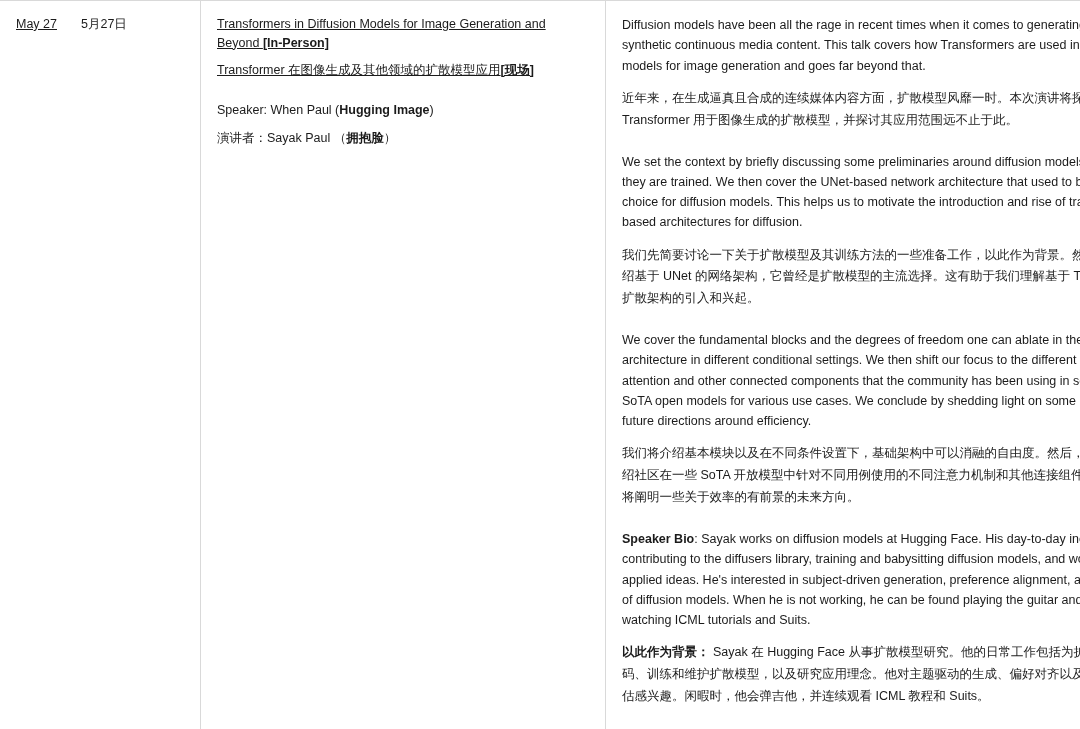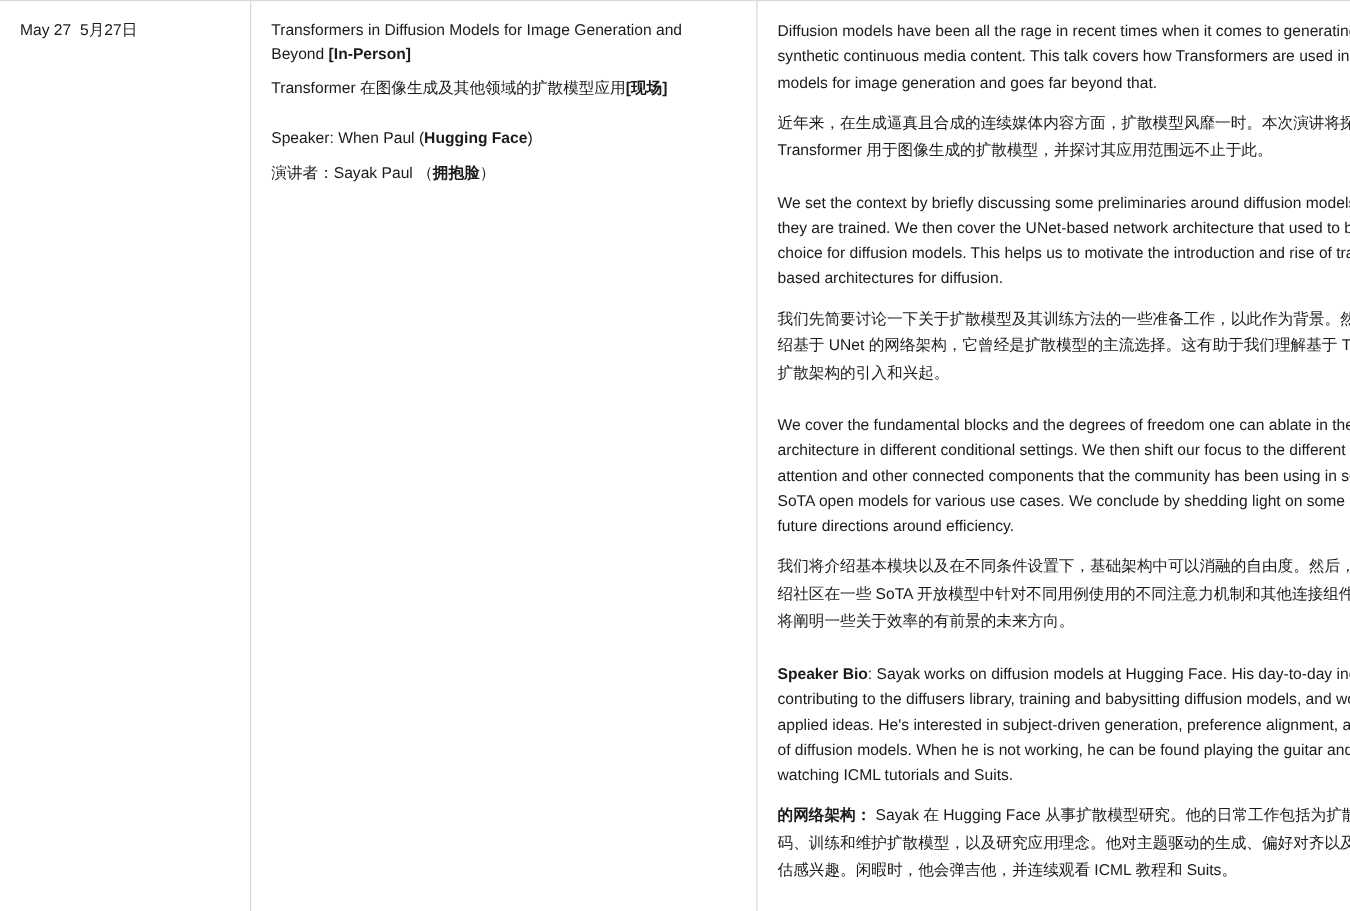--- a/index.html
+++ b/index.html
@@ -28,24 +28,25 @@
     line-height: 1.55;
   }
   .col-date { width: 168px; border-right: 1px solid #d9d9d9; }
   .col-talk { width: 372px; border-right: 1px solid #d9d9d9; }
   .col-abstract { width: 540px; }
   .date-cell {
     font-size: 12.5px;
     color: #1b1b1b;
     padding-top: 14px;
   }
-  .date-en { margin-right: 7px; }
+  .date-en { margin-right: 24px; text-decoration: underline; }
   .title-line {
     margin: 0 0 8px 0;
     line-height: 1.5;
+    text-decoration: underline;
   }
   .title-line.zh { margin-bottom: 0; }
   .gap { height: 22px; }
   .speaker-line {
     margin: 0 0 8px 0;
   }
   .speaker-line.zh { margin-bottom: 0; }
   b, strong { font-weight: bold; }
   .abs-p {
     margin: 0 0 12px 0;
@@ -69,32 +70,32 @@
 <table class="schedule-table">
   <tbody>
     <tr class="row-first">
       <td class="col-date date-cell">
         <span class="date-en">May 27</span><span class="date-zh">5月27日</span>
       </td>
       <td class="col-talk">
         <p class="title-line"><span>Transformers in Diffusion Models for Image Generation and Beyond </span><b>[In-Person]</b></p>
         <p class="title-line zh"><span>Transformer 在图像生成及其他领域的扩散模型应用</span><b>[现场]</b></p>
         <div class="gap"></div>
-        <p class="speaker-line"><span>Speaker: When Paul (</span><b>Hugging Face</b><span>)</span></p>
+        <p class="speaker-line"><span>Speaker: When Paul (</span><b>Hugging Image</b><span>)</span></p>
         <p class="speaker-line zh"><span>演讲者：Sayak Paul （</span><b>拥抱脸</b><span>）</span></p>
       </td>
       <td class="col-abstract">
         <p class="abs-p">Diffusion models have been all the rage in recent times when it comes to generating realistic yet synthetic continuous media content. This talk covers how Transformers are used in diffusion models for image generation and goes far beyond that.</p>
         <p class="abs-p zh">近年来，在生成逼真且合成的连续媒体内容方面，扩散模型风靡一时。本次演讲将探讨如何将 Transformer 用于图像生成的扩散模型，并探讨其应用范围远不止于此。</p>
         <p class="abs-p">We set the context by briefly discussing some preliminaries around diffusion models and how they are trained. We then cover the UNet-based network architecture that used to be the de facto choice for diffusion models. This helps us to motivate the introduction and rise of transformer-based architectures for diffusion.</p>
         <p class="abs-p zh">我们先简要讨论一下关于扩散模型及其训练方法的一些准备工作，以此作为背景。然后，我们将介绍基于 UNet 的网络架构，它曾经是扩散模型的主流选择。这有助于我们理解基于 Transformer 的扩散架构的引入和兴起。</p>
         <p class="abs-p">We cover the fundamental blocks and the degrees of freedom one can ablate in the base architecture in different conditional settings. We then shift our focus to the different flavors of attention and other connected components that the community has been using in some of the SoTA open models for various use cases. We conclude by shedding light on some promising future directions around efficiency.</p>
         <p class="abs-p zh">我们将介绍基本模块以及在不同条件设置下，基础架构中可以消融的自由度。然后，我们将重点介绍社区在一些 SoTA 开放模型中针对不同用例使用的不同注意力机制和其他连接组件。最后，我们将阐明一些关于效率的有前景的未来方向。</p>
         <p class="abs-p"><b>Speaker Bio</b><span>: Sayak works on diffusion models at Hugging Face. His day-to-day includes contributing to the diffusers library, training and babysitting diffusion models, and working on applied ideas. He's interested in subject-driven generation, preference alignment, and evaluation of diffusion models. When he is not working, he can be found playing the guitar and binge-watching ICML tutorials and Suits.</span></p>
-        <p class="abs-p zh last"><b>的网络架构：</b><span> Sayak 在 Hugging Face 从事扩散模型研究。他的日常工作包括为扩散器库页献代码、训练和维护扩散模型，以及研究应用理念。他对主题驱动的生成、偏好对齐以及扩散模型的评估感兴趣。闲暇时，他会弹吉他，并连续观看 ICML 教程和 Suits。</span></p>
+        <p class="abs-p zh last"><b>以此作为背景：</b><span> Sayak 在 Hugging Face 从事扩散模型研究。他的日常工作包括为扩散器库页献代码、训练和维护扩散模型，以及研究应用理念。他对主题驱动的生成、偏好对齐以及扩散模型的评估感兴趣。闲暇时，他会弹吉他，并连续观看 ICML 教程和 Suits。</span></p>
         <div class="less-row">
           
         </div>
       </td>
     </tr>
 
   </tbody>
 </table>
 
 </body></html>

